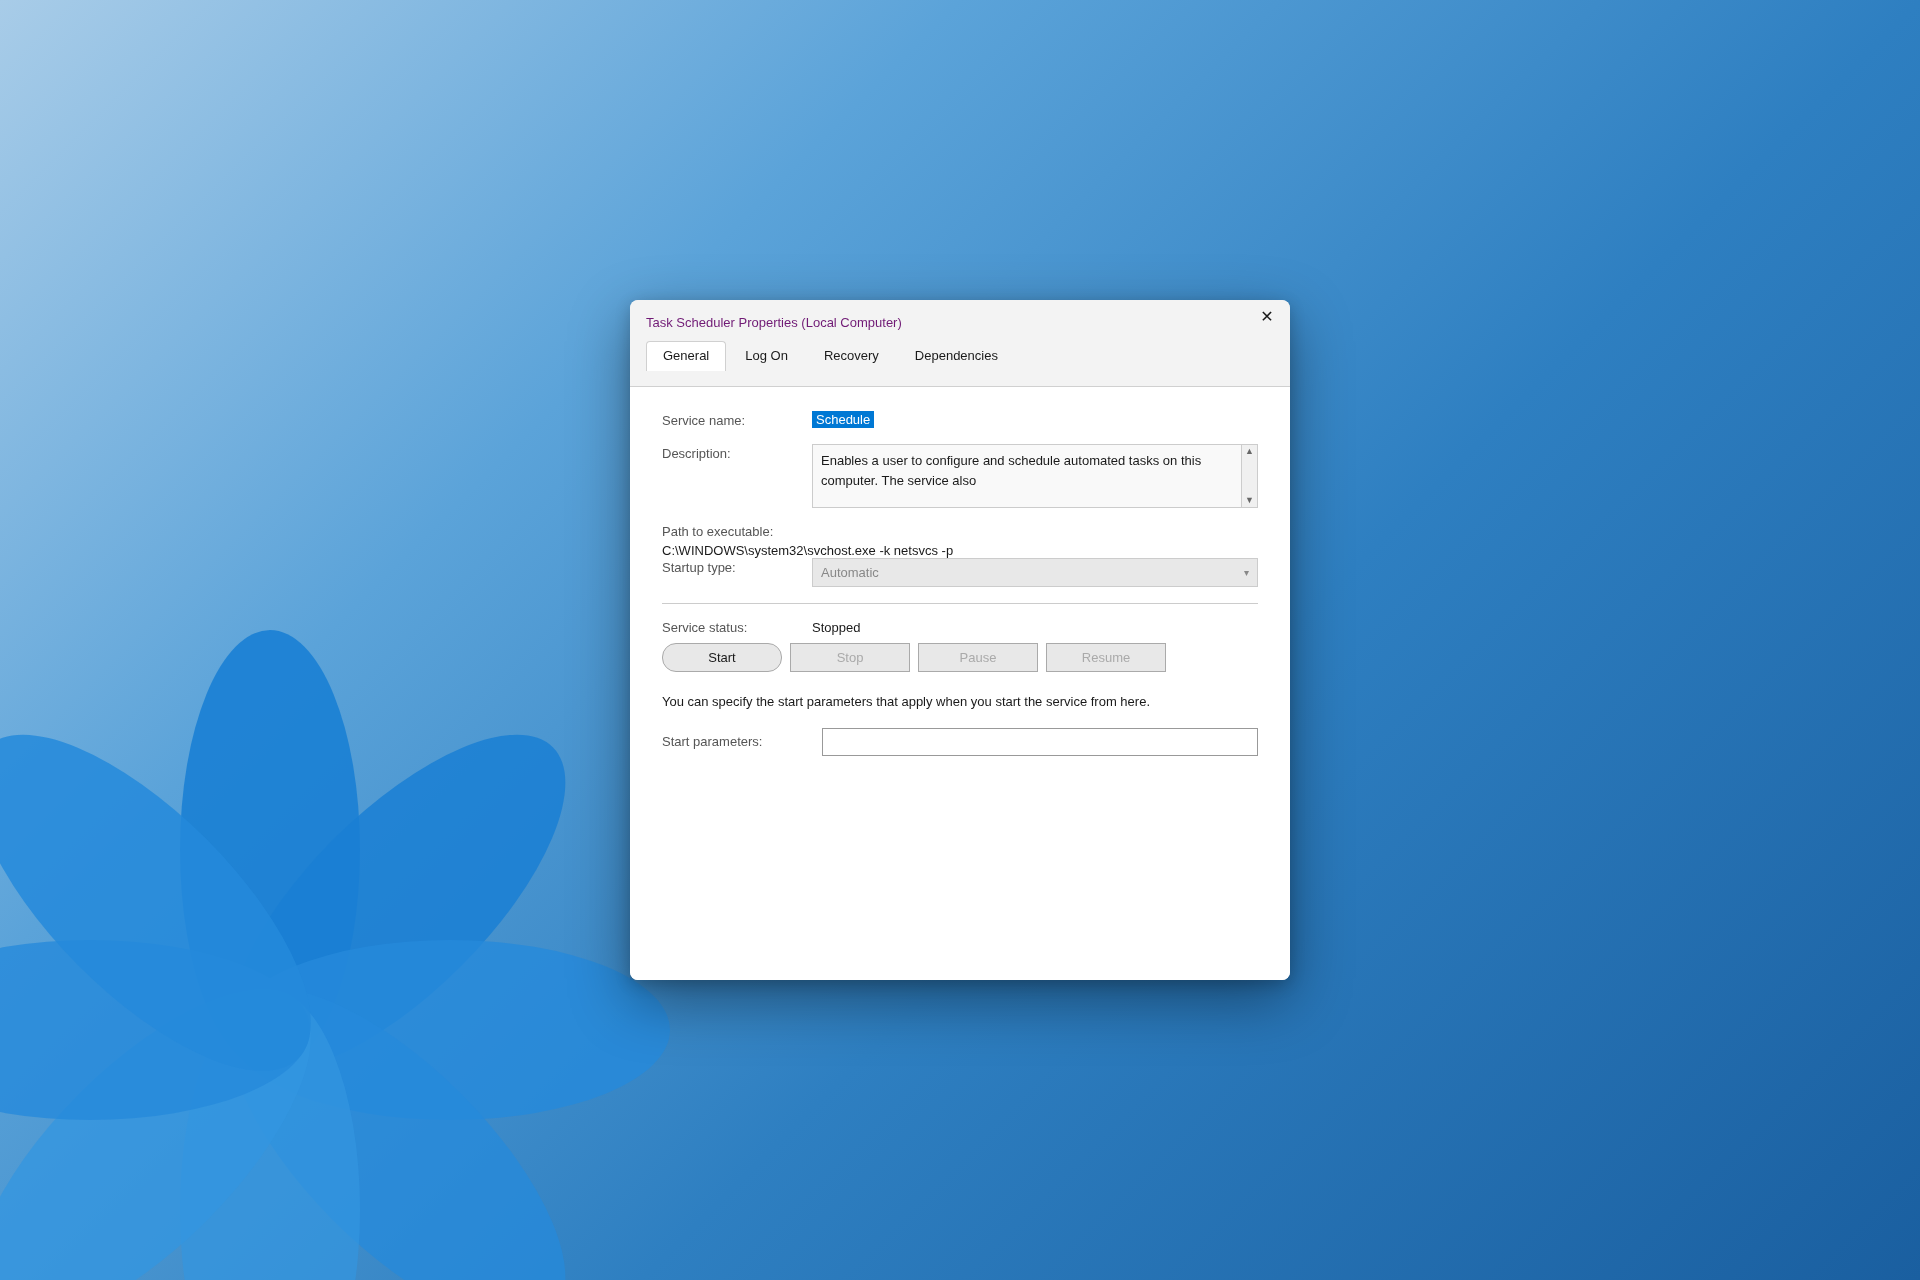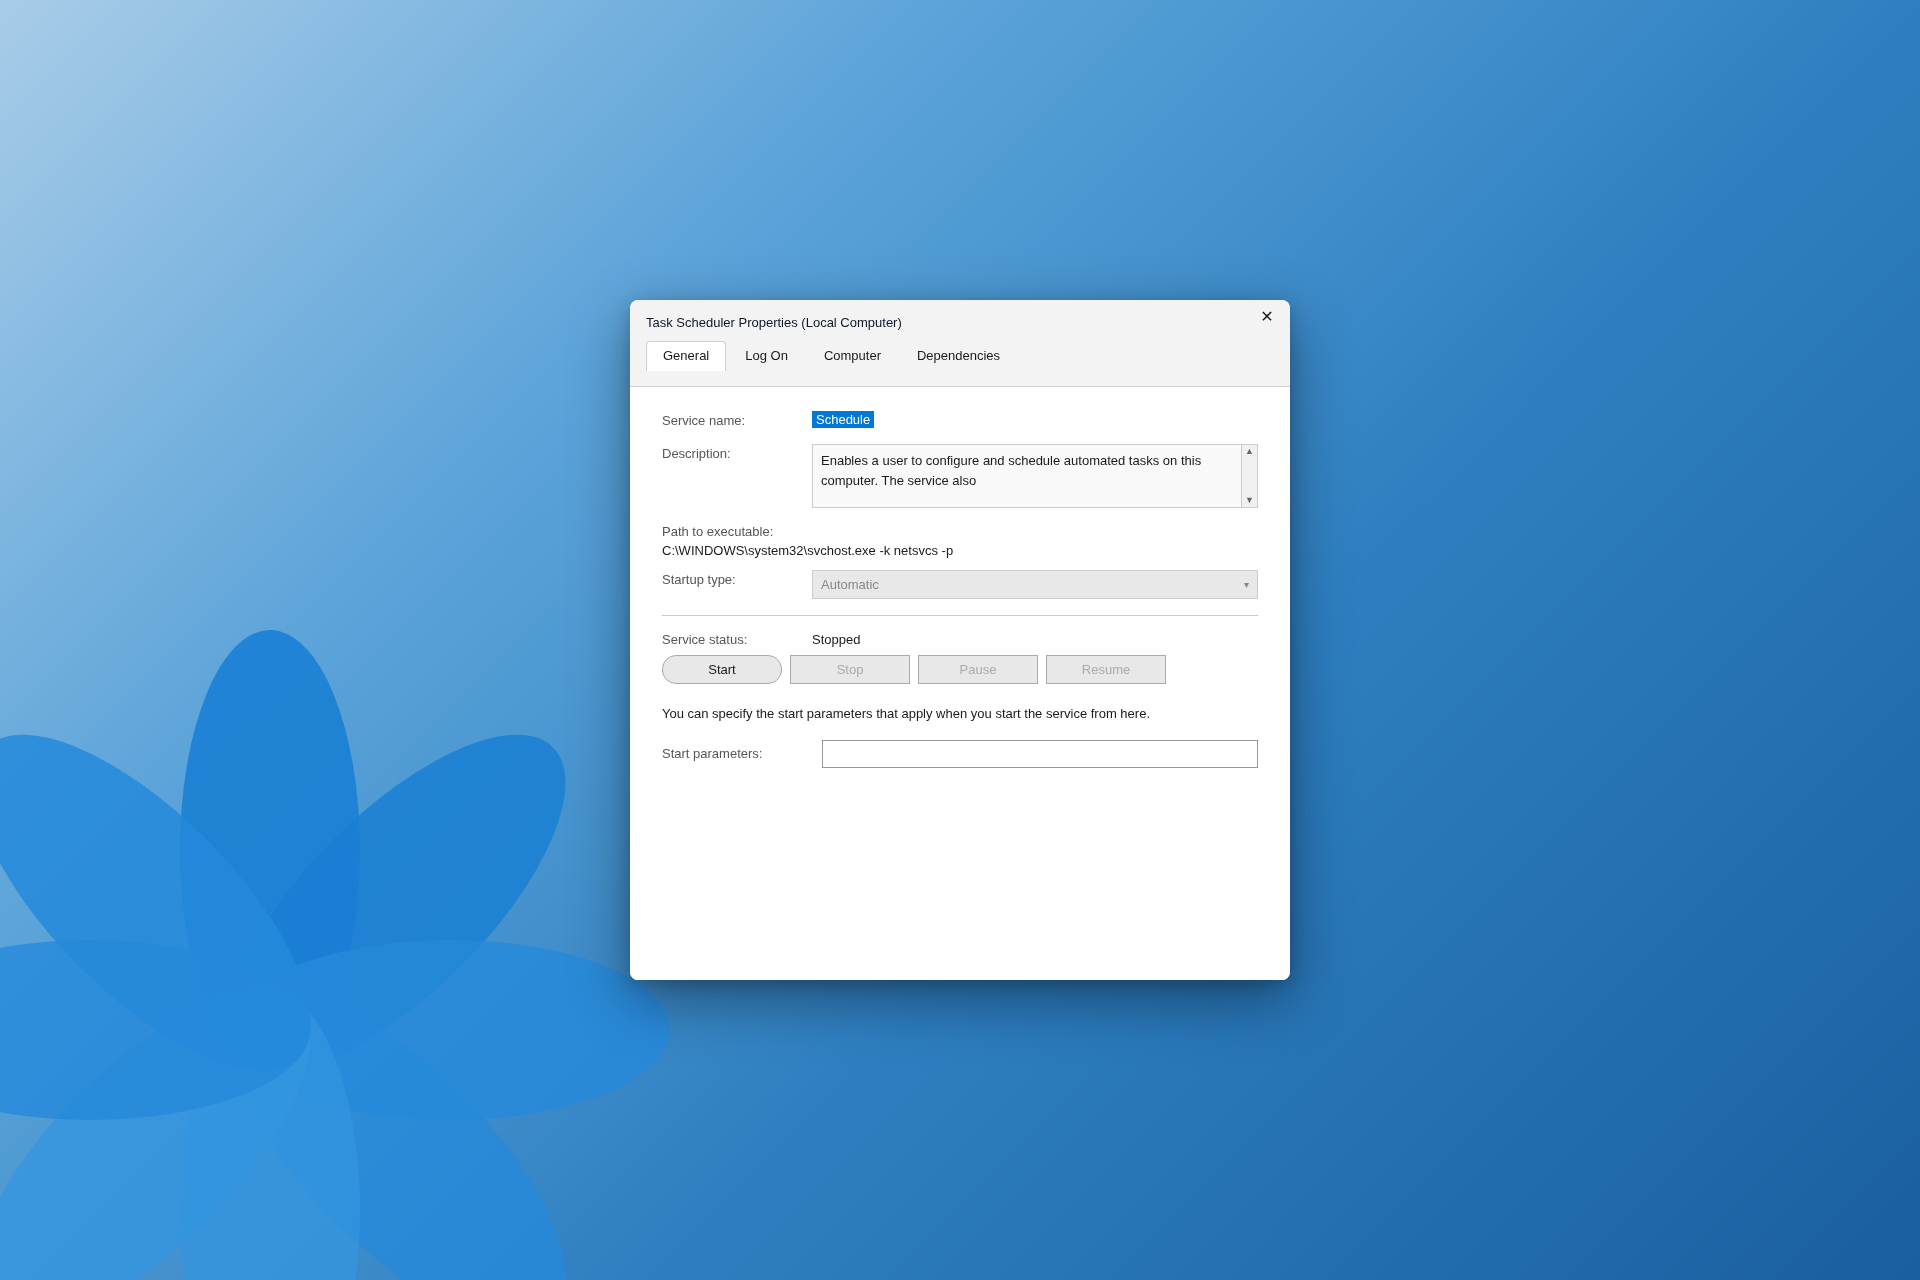--- a/index.html
+++ b/index.html
@@ -46,21 +46,21 @@
       background: #f3f3f3;
       padding: 12px 16px 0 16px;
       display: flex;
       align-items: center;
       justify-content: space-between;
       border-radius: 8px 8px 0 0;
     }
 
     .title-text {
       font-size: 13px;
-      color: #0f172a;
+      color: #701a75;
       font-weight: 400;
     }
 
     .close-btn {
       width: 46px;
       height: 32px;
       border: none;
       background: transparent;
       border-radius: 0 8px 0 0;
       cursor: pointer;
@@ -173,21 +173,21 @@
 
     .scrollbar-arrow {
       font-size: 9px;
       color: #666;
       cursor: pointer;
       line-height: 1;
     }
 
     
     .path-section {
-      margin-bottom: 12px;
+      margin-bottom: 0;
     }
 
     .path-label {
       font-size: 13px;
       color: #555;
       margin-bottom: 4px;
     }
 
     .path-value {
       font-size: 13px;
@@ -325,21 +325,21 @@
 <div class="dialog">
 
   <div class="title-bar">
     <span class="title-text">Task Scheduler Properties (Local Computer)</span>
     <button class="close-btn">✕</button>
   </div>
 
   <div class="tabs">
     <div class="tab active">General</div>
     <div class="tab">Log On</div>
-    <div class="tab">Computer</div>
+    <div class="tab">Recovery</div>
     <div class="tab">Dependencies</div>
   </div>
 
   <div class="content">
 
     <div class="form-row">
       <span class="form-label">Service name:</span>
       <span class="form-value">
         <span class="service-name-highlight">Schedule</span>
       </span>

